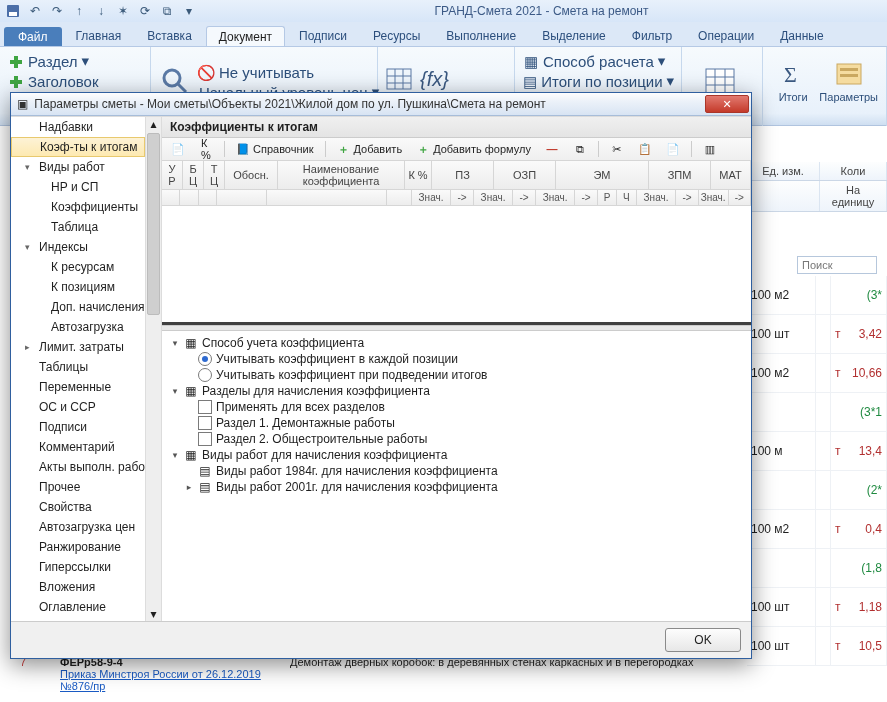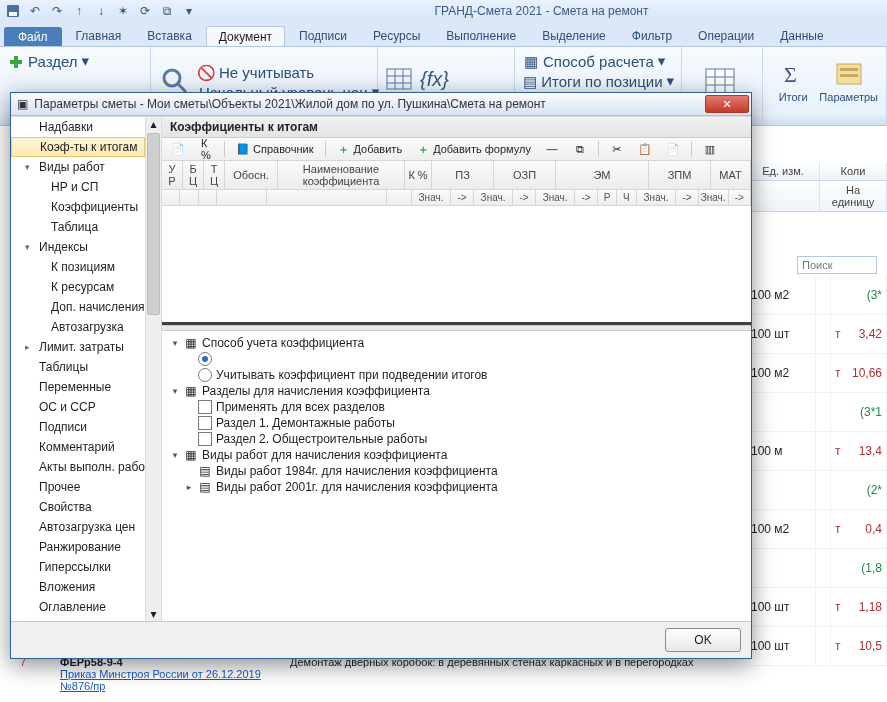--- a/index.html
+++ b/index.html
@@ -118,20 +118,29 @@
     <div class="ribrow">
         <span class="ribicon">
           <svg width="16" height="16">
             <rect x="6" y="2" width="4" height="12" fill="#3fa542"></rect>
             <rect x="2" y="6" width="12" height="4" fill="#3fa542"></rect>
           </svg>
         </span>
         <span>Раздел</span> 
         <span class="dd">▾</span>
       </div>
+    <div class="ribrow">
+        <span class="ribicon">
+          <svg width="16" height="16">
+            <rect x="6" y="2" width="4" height="12" fill="#3fa542"></rect>
+            <rect x="2" y="6" width="12" height="4" fill="#3fa542"></rect>
+          </svg>
+        </span>
+        <span>Заголовок</span>
+      </div>
   </div>
   <div class="ribgroup" style="width:210px">
     <div style="display:flex;gap:8px;align-items:center">
       <div class="ribbig">
           <span class="bicon">
             <svg width="30" height="30">
               <circle cx="12" cy="12" r="8" fill="none" stroke="#5b7aa6" stroke-width="3"></circle>
               <line x1="18" y1="18" x2="26" y2="26" stroke="#5b7aa6" stroke-width="3"></line>
             </svg>
           </span>
@@ -322,22 +331,22 @@
     <div class="dlg-body">
       <div class="dlg-left">
         <div class="navlist" id="navlist">
             <div class="navitem lvl0"><span>Надбавки</span></div>
             <div class="navitem lvl0 sel"><span>Коэф-ты к итогам</span></div>
             <div class="navitem lvl0"><span class="exp">▾</span><span>Виды работ</span></div>
             <div class="navitem lvl1"><span>НР и СП</span></div>
             <div class="navitem lvl1"><span>Коэффициенты</span></div>
             <div class="navitem lvl1"><span>Таблица</span></div>
             <div class="navitem lvl0"><span class="exp">▾</span><span>Индексы</span></div>
+            <div class="navitem lvl1"><span>К ресурсам</span></div>
             <div class="navitem lvl1"><span>К позициям</span></div>
-            <div class="navitem lvl1"><span>К ресурсам</span></div>
             <div class="navitem lvl1"><span>Доп. начисления</span></div>
             <div class="navitem lvl1"><span>Автозагрузка</span></div>
             <div class="navitem lvl0"><span class="exp">▸</span><span>Лимит. затраты</span></div>
             <div class="navitem lvl0"><span>Таблицы</span></div>
             <div class="navitem lvl0"><span>Переменные</span></div>
             <div class="navitem lvl0"><span>ОС и ССР</span></div>
             <div class="navitem lvl0"><span>Подписи</span></div>
             <div class="navitem lvl0"><span>Комментарий</span></div>
             <div class="navitem lvl0"><span>Акты выполн. работ</span></div>
             <div class="navitem lvl0"><span>Прочее</span></div>
@@ -442,20 +451,21 @@
         </div>
         <div class="splitter"></div>
         <div class="treearea">
           <div class="tr-node" style="padding-left:0">
               <span class="tr-exp">▾</span>
               <span class="tr-ico">▦</span>
               <span>Способ учета коэффициента</span>
             </div>
           <div class="tr-node" style="padding-left:28px">
               <span class="tr-radio on"></span>
+              <span>Учитывать коэффициент в каждой позиции</span>
             </div>
           <div class="tr-node" style="padding-left:28px">
               <span class="tr-radio"></span>
               <span>Учитывать коэффициент при подведении итогов</span>
             </div>
           <div class="tr-node" style="padding-left:0">
               <span class="tr-exp">▾</span>
               <span class="tr-ico">▦</span>
               <span>Разделы для начисления коэффициента</span>
             </div>

